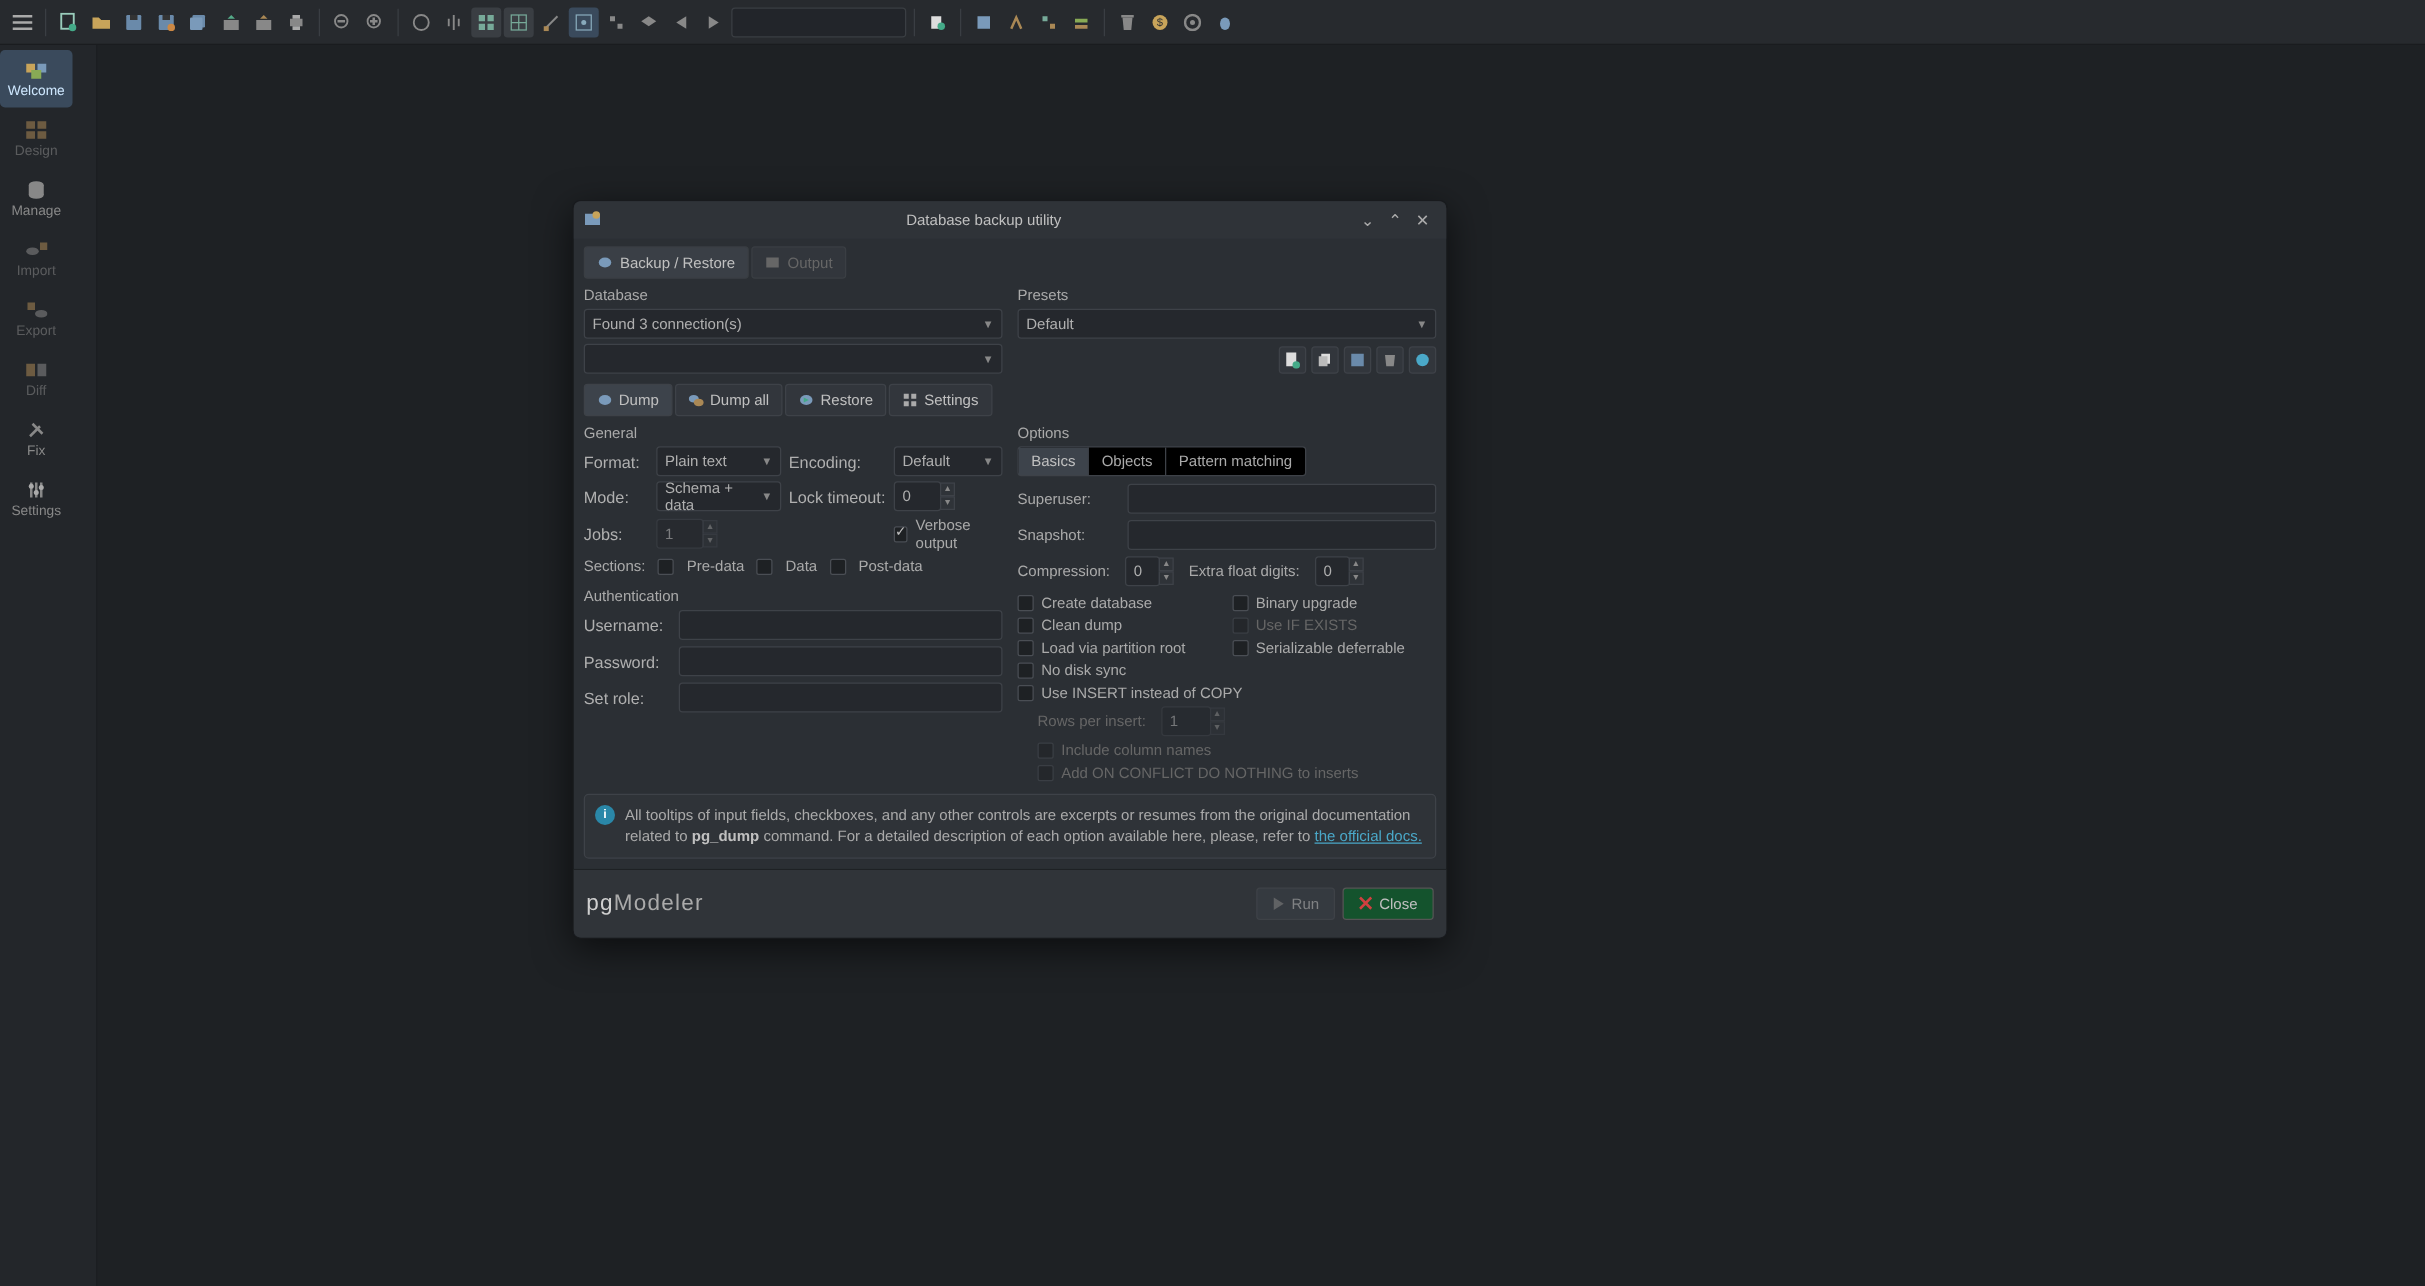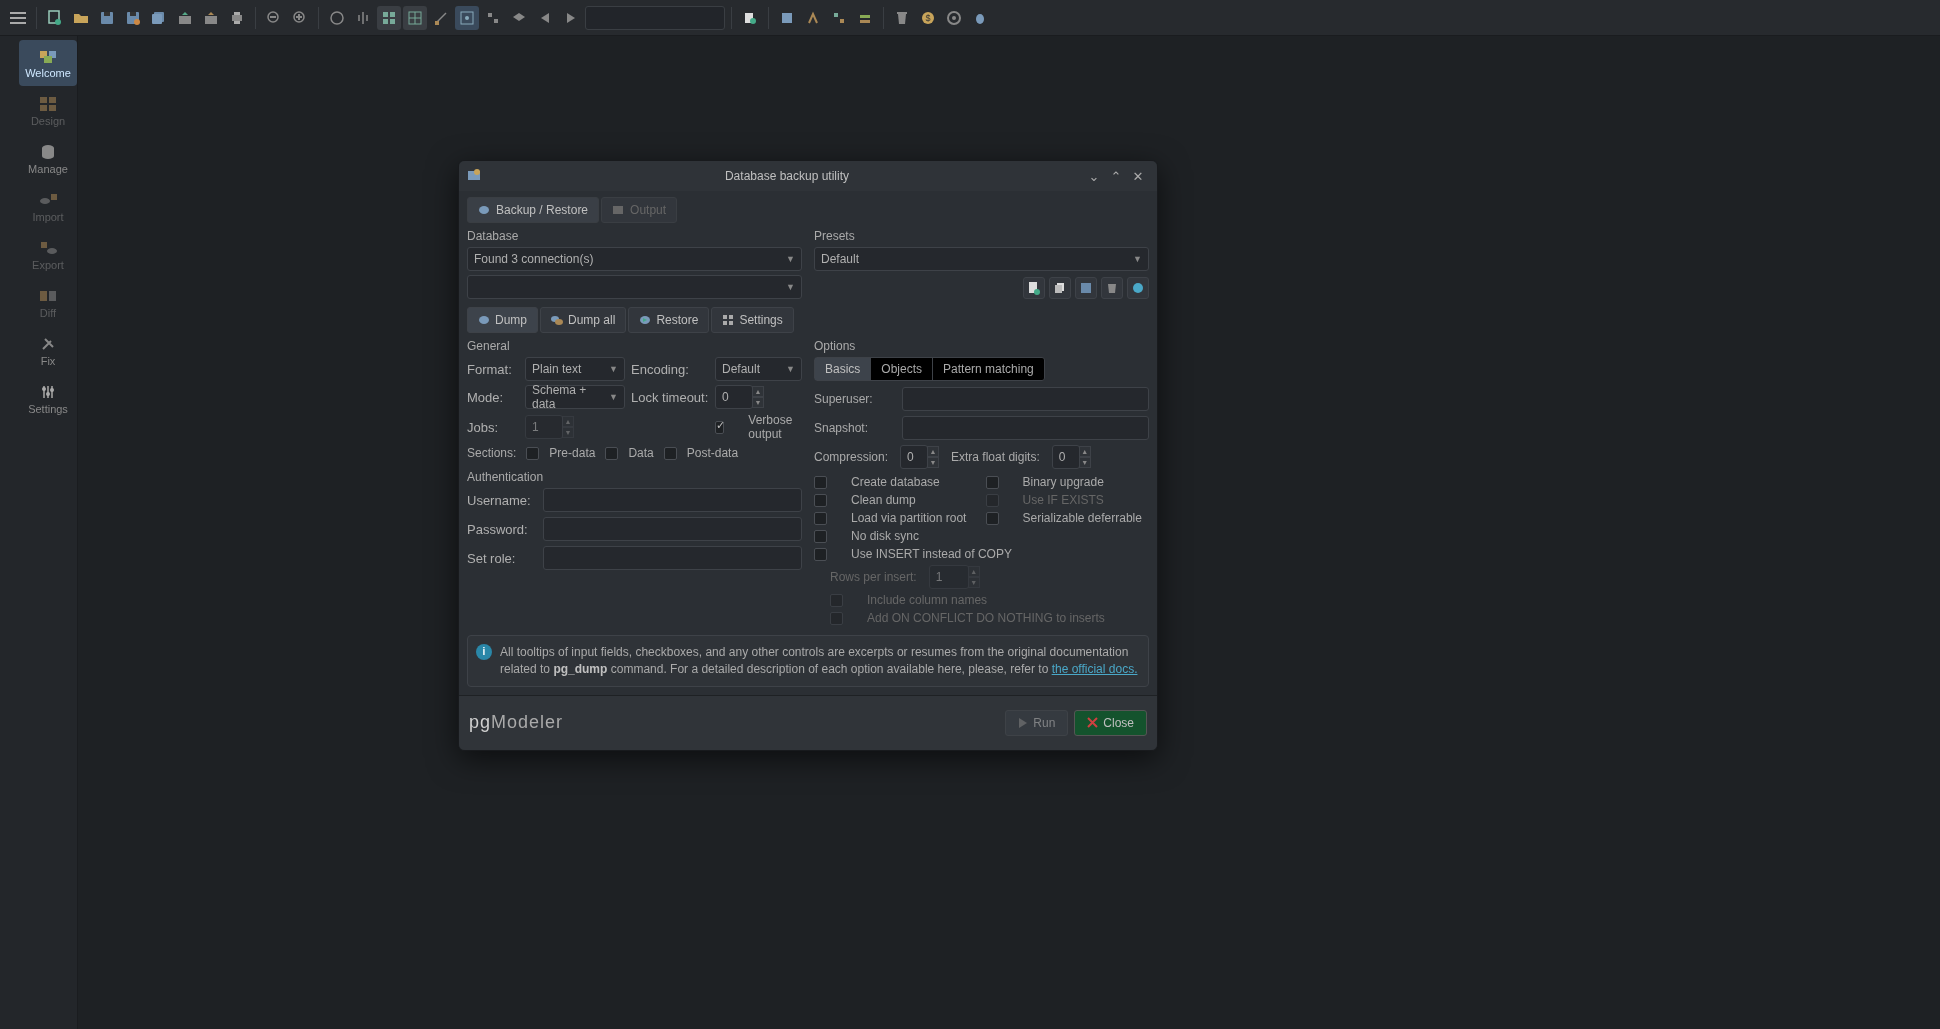--- a/index.html
+++ b/index.html
@@ -5,21 +5,21 @@
   * { box-sizing: border-box; margin: 0; padding: 0; font-family: "Segoe UI", Arial, sans-serif; }
   body { background: #1e2124; color: #b0b0b0; font-size: 13px; width: 1940px; height: 1029px; overflow: hidden; position: relative; }
 
   
   .top-toolbar { height: 36px; background: #272a2e; border-bottom: 1px solid #1a1c1f; display: flex; align-items: center; padding: 0 6px; gap: 2px; }
   .tb-btn { width: 24px; height: 24px; display: flex; align-items: center; justify-content: center; border-radius: 3px; cursor: pointer; }
   .tb-sep { width: 1px; height: 22px; background: #3a3e43; margin: 0 4px; }
   .tb-combo { width: 140px; height: 24px; background: #22252a; border: 1px solid #3a3e43; border-radius: 3px; }
 
   
-  .left-nav { position: absolute; left: 0; top: 36px; width: 78px; bottom: 0; background: #23262a; border-right: 1px solid #1a1c1f; display: flex; flex-direction: column; align-items: flex-end; padding-top: 4px; gap: 2px; }
+  .left-nav { position: absolute; left: 0; top: 36px; width: 78px; bottom: 0; background: #23262a; border-right: 1px solid #1a1c1f; display: flex; flex-direction: column; align-items: flex-start; padding-top: 4px; gap: 2px; }
   .nav-item { width: 58px; height: 46px; display: flex; flex-direction: column; align-items: center; justify-content: center; gap: 2px; border-radius: 4px; color: #888; cursor: pointer; font-size: 11px; }
   .nav-item.active { background: #3a4a5c; color: #cfe8ff; }
   .nav-item .ic { width: 20px; height: 18px; display:flex; align-items:center; justify-content:center;}
   .nav-item.disabled { opacity: 0.55; }
 
   
   .main-area { position: absolute; left: 78px; top: 36px; right: 0; bottom: 0; background: #1e2124; }
 
   
   .dialog { position: absolute; left: 380px; top: 124px; width: 700px; background: #2b2f34; border: 1px solid #181a1d; border-radius: 6px; box-shadow: 0 8px 30px rgba(0,0,0,0.6); }
@@ -48,21 +48,21 @@
   .mode-tab { padding:5px 10px; background:#32363c; border:1px solid #3e4248; border-radius:3px; font-size:12px; display:flex; align-items:center; gap:5px; cursor:pointer; color:#c0c0c0;}
   .mode-tab.active { background:#3d434b; }
 
   .form-grid { display:grid; grid-template-columns: 60px 1fr; gap:4px 6px; align-items:center;}
   .form-grid .lbl { font-size:12px; color:#aaa; text-align:left;}
   .output-row { display:flex; align-items:center; gap:4px;}
   .output-row .text-input { flex:1;}
   .sm-ic { width:20px; height:20px; display:flex; align-items:center; justify-content:center; cursor:pointer;}
 
   .two-col { display:grid; grid-template-columns: 52px 100px 78px 1fr; gap:4px 6px; align-items:center;}
-  .chk-row { display:flex; align-items:center; gap:24px; font-size:12px; color:#aaa;}
+  .chk-row { display:flex; align-items:center; gap:6px; font-size:12px; color:#aaa;}
   .chk { width:13px; height:13px; background:#1e2124; border:1px solid #4a4e54; border-radius:2px; display:inline-block; position:relative; cursor:pointer;}
   .chk.on::after { content:"✓"; position:absolute; top:-3px; left:0px; font-size:11px; color:#c0c0c0;}
   .chk.disabled { opacity:0.5; }
   .spin-wrap { display:flex; align-items:center;}
   .spin { width:38px;}
   .spinbtns { display:flex; flex-direction:column; margin-left:-1px;}
   .spinbtns div { width:12px; height:11px; background:#2f3338; border:1px solid #3e4248; font-size:7px; display:flex;align-items:center;justify-content:center; color:#888; cursor:pointer;}
 
   .opts-tabs { display:flex; gap:0; background:#000000; border:1px solid #3e4248; border-radius:3px; width:fit-content;}
   .opts-tab { padding:4px 10px; font-size:12px; color:#aaa; cursor:pointer; border-right:1px solid #3e4248;}

